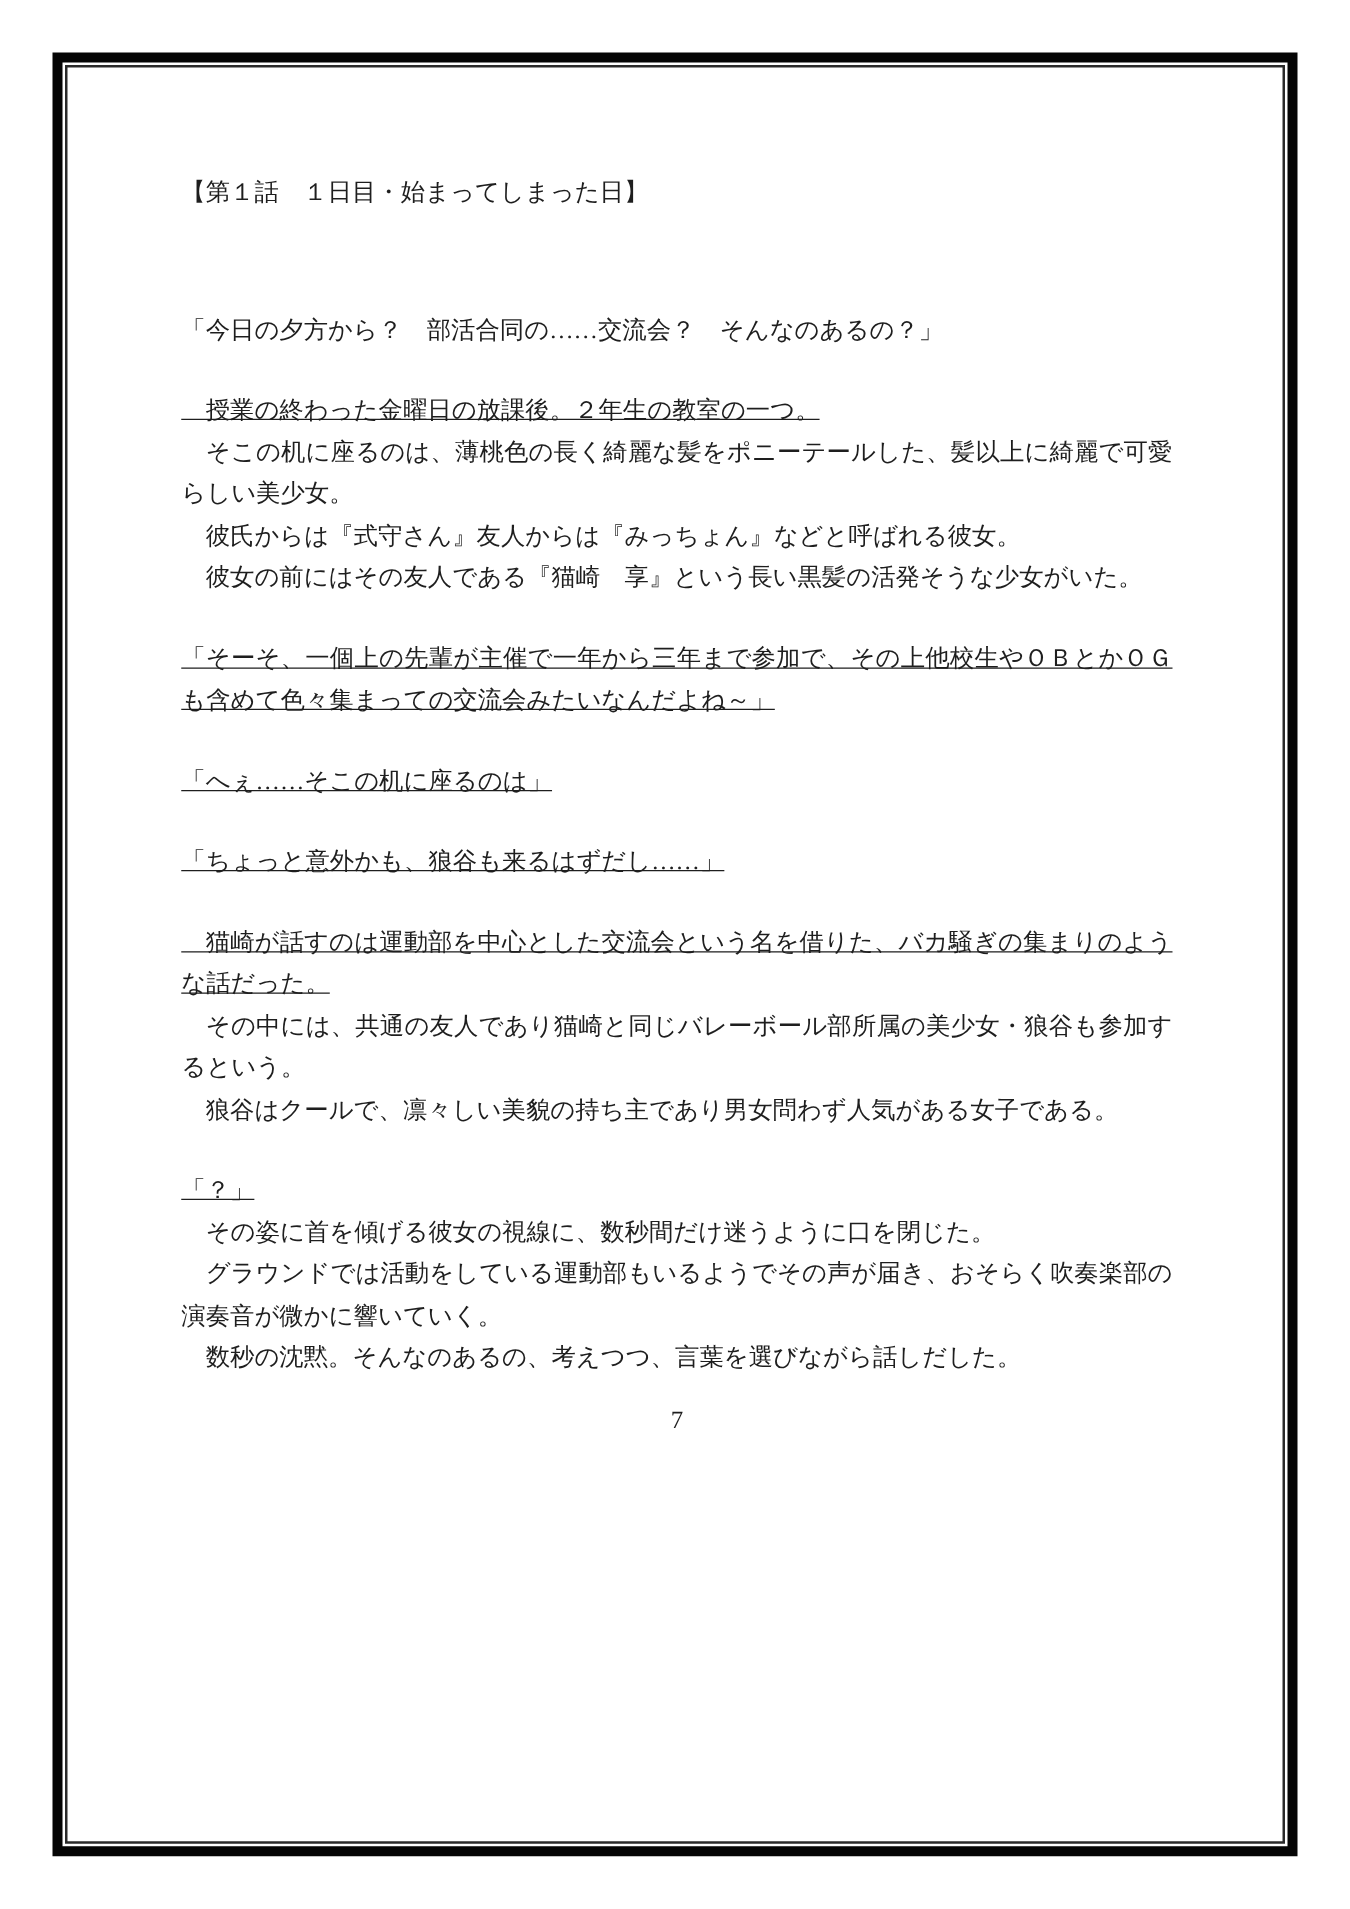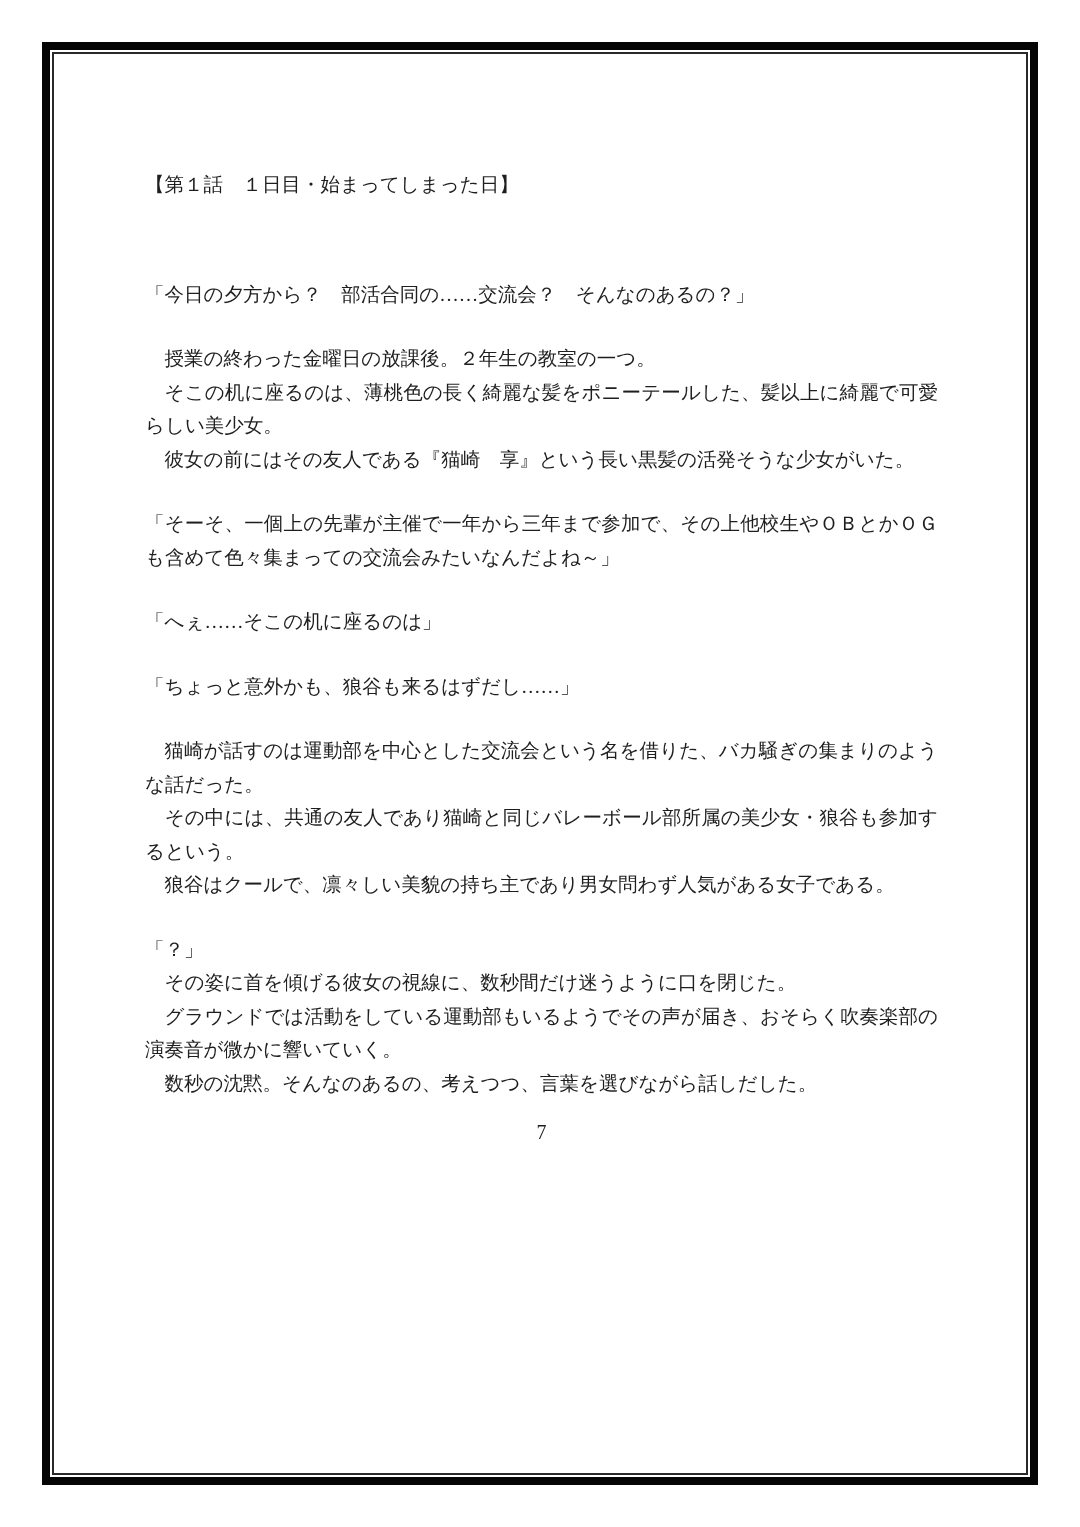--- a/index.html
+++ b/index.html
@@ -28,33 +28,33 @@
     position: absolute;
     inset: 2px;
     box-sizing: border-box;
     border: 2px solid #2a2a2a;
     background: #ffffff;
   }
   .page-content {
     position: absolute;
     inset: 0;
     box-sizing: border-box;
-    padding: 114px 88px 0 91px;
+    padding: 84px 88px 0 91px;
     font-size: 19.5px;
     line-height: 33.5px;
     text-align: justify;
     overflow: hidden;
   }
   .para {
     margin: 0;
     font-weight: normal;
     font-size: 19.5px;
     line-height: 33.5px;
   }
-  .gap1 { margin-top: 31px; }   
+  .gap1 { margin-top: 31px; text-decoration: underline; }   
   .gap2 { margin-top: 76px; }   
   .page-footer {
     margin-top: 16px;
     text-align: center;
     font-size: 20px;
     line-height: 33.5px;
   }
 </style>
 </head>
 <body>
@@ -62,20 +62,21 @@
 <div class="page-frame-outer">
   <div class="page-frame-inner">
     <div class="page-content">
 
       <h1 class="para">【第１話　１日目・始まってしまった日】</h1>
 
       <p class="para gap2">「今日の夕方から？　部活合同の……交流会？　そんなのあるの？」</p>
 
       <p class="para gap1">　授業の終わった金曜日の放課後。２年生の教室の一つ。</p>
       <p class="para">　そこの机に座るのは、薄桃色の長く綺麗な髪をポニーテールした、髪以上に綺麗で可愛らしい美少女。</p>
+      <p class="para">　彼氏からは『式守さん』友人からは『みっちょん』などと呼ばれる彼女。</p>
       <p class="para">　彼女の前にはその友人である『猫崎　享』という長い黒髪の活発そうな少女がいた。</p>
 
       <p class="para gap1">「そーそ、一個上の先輩が主催で一年から三年まで参加で、その上他校生やＯＢとかＯＧも含めて色々集まっての交流会みたいなんだよね～」</p>
 
       <p class="para gap1">「へぇ……そこの机に座るのは」</p>
 
       <p class="para gap1">「ちょっと意外かも、狼谷も来るはずだし……」</p>
 
       <p class="para gap1">　猫崎が話すのは運動部を中心とした交流会という名を借りた、バカ騒ぎの集まりのような話だった。</p>
       <p class="para">　その中には、共通の友人であり猫崎と同じバレーボール部所属の美少女・狼谷も参加するという。</p>

